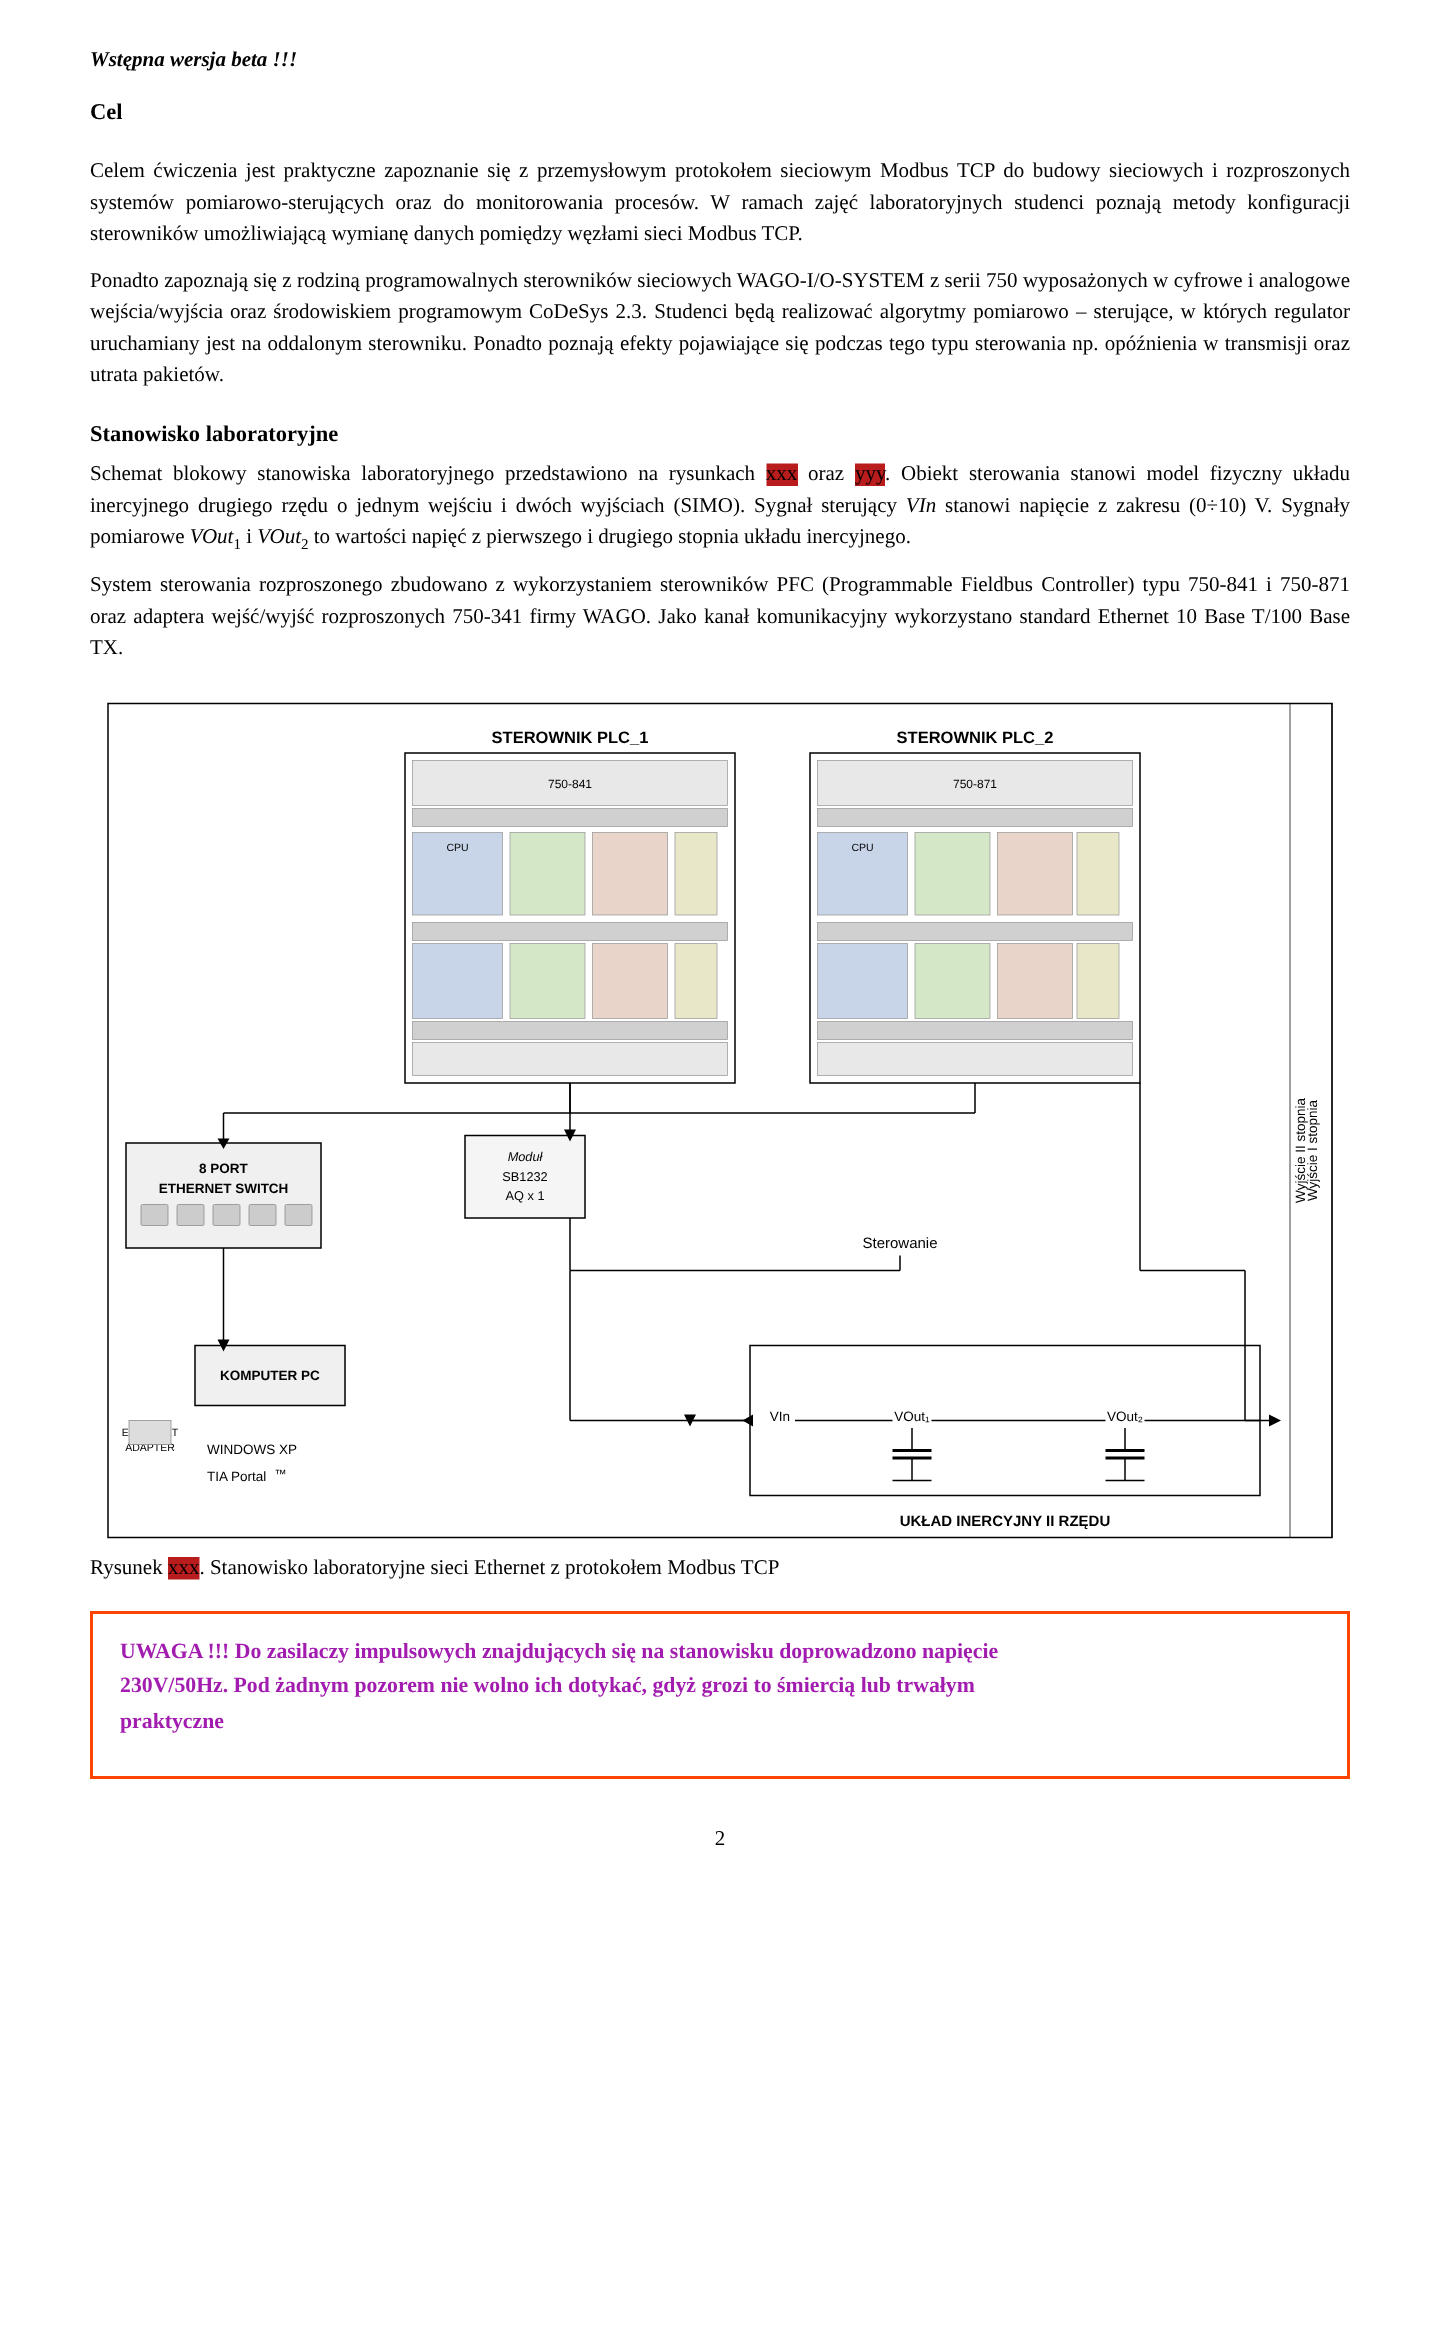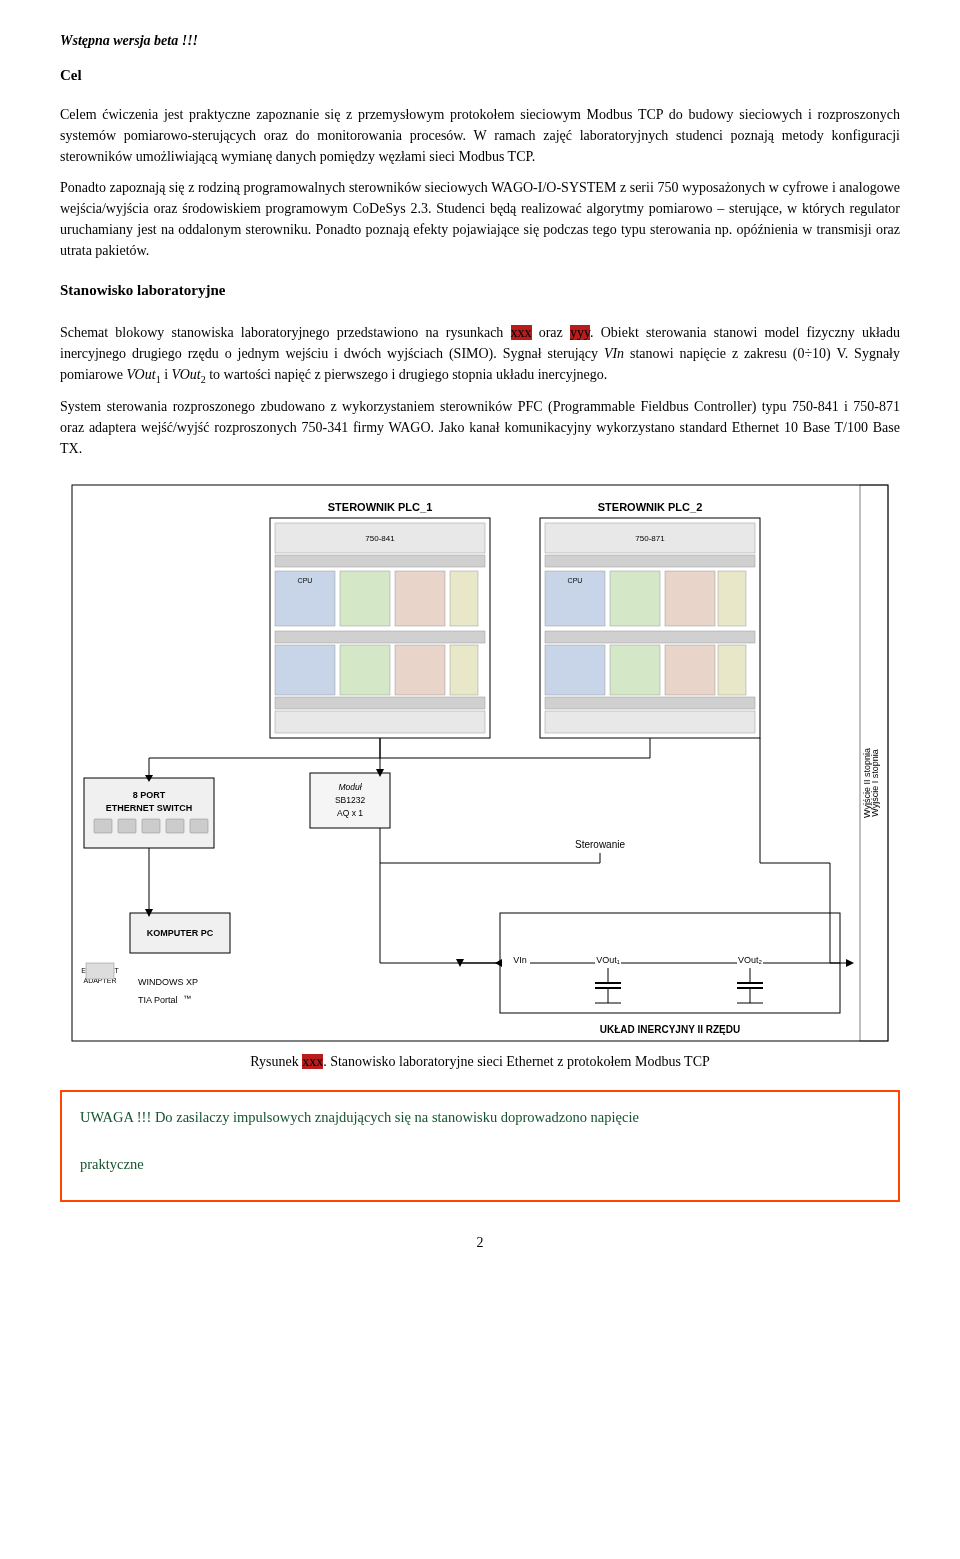--- a/index.html
+++ b/index.html
@@ -28,47 +28,46 @@
       margin-bottom: 10px;
       line-height: 1.5;
     }
     .highlight-yellow {
       background-color: #b91c1c;
     }
     .stanowisko-title {
       font-size: 15px;
       font-weight: bold;
       margin-top: 18px;
-      margin-bottom: 20px;
+      margin-bottom: 4px;
     }
     
     .diagram-container {
       width: 100%;
       margin: 24px auto 8px auto;
       position: relative;
     }
     .diagram-svg {
       display: block;
       margin: 0 auto;
     }
     .figure-caption {
-      text-align: center;
       margin-top: 8px;
       margin-bottom: 18px;
       font-size: 14px;
     }
     .uwaga-box {
       border: 2px solid #ff4500;
       padding: 14px 18px;
       margin-top: 18px;
       text-align: center;
     }
     .uwaga-text {
-      color: #14532d;
-      font-weight: normal;
+      color: #a21caf;
+      font-weight: bold;
       font-size: 14.5px;
       line-height: 1.6;
     }
     .page-number {
       text-align: center;
       margin-top: 30px;
       font-size: 14px;
     }
     sub { font-size: 10px; }
   </style>
@@ -231,18 +230,18 @@
   </svg>
 </div>
 
 <p class="figure-caption">
   <span>Rysunek </span><span class="highlight-yellow">xxx</span><span>. Stanowisko laboratoryjne sieci Ethernet z protokołem Modbus TCP</span>
 </p>
 
 <div class="uwaga-box">
   <p class="uwaga-text">
     <span>UWAGA !!! Do zasilaczy impulsowych znajdujących się na stanowisku doprowadzono napięcie</span><br>
-    <br>
+    <span>230V/50Hz. Pod żadnym pozorem nie wolno ich dotykać, gdyż grozi to śmiercią lub trwałym</span><br>
     <span>praktyczne</span>
   </p>
 </div>
 
 <p class="page-number">2</p>
 
 </body></html>

